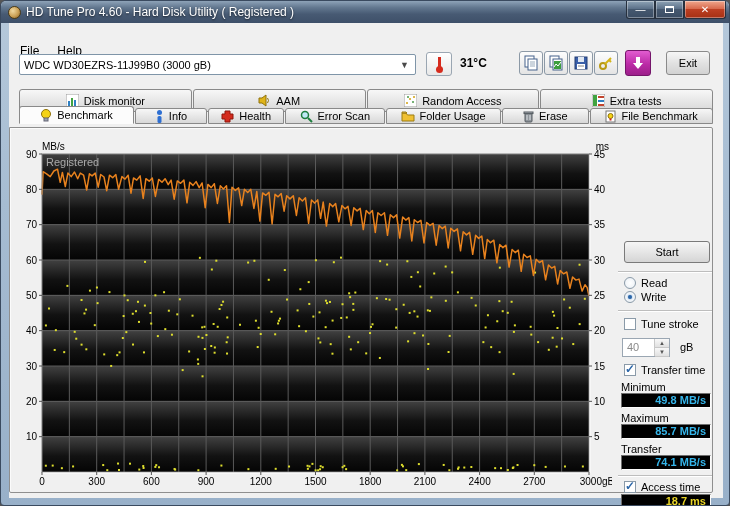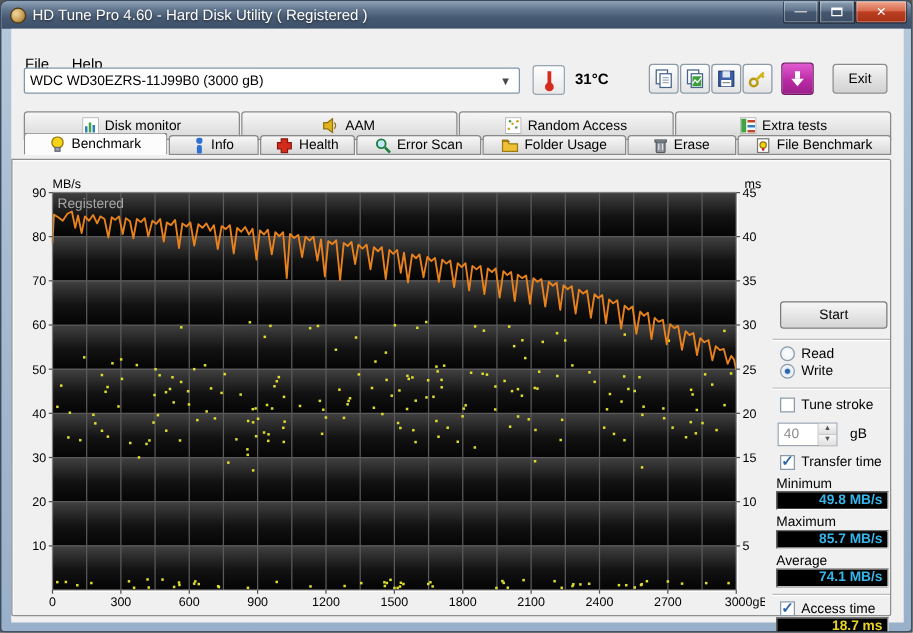--- a/index.html
+++ b/index.html
@@ -644,21 +644,21 @@
 
         <div class="check-row" style="top:126px">
           <span class="checkbox on"></span>
           <span>Transfer time</span>
         </div>
 
         <span class="stat-label" style="top:143px">Minimum</span>
         <div class="stat-box cyan" style="top:155px">49.8 MB/s</div>
         <span class="stat-label" style="top:174px">Maximum</span>
         <div class="stat-box cyan" style="top:186px">85.7 MB/s</div>
-        <span class="stat-label" style="top:205px">Average</span>
+        <span class="stat-label" style="top:205px">Transfer</span>
         <div class="stat-box cyan" style="top:217px">74.1 MB/s</div>
 
         <div class="sep" style="top:237px"></div>
         <div class="check-row" style="top:243px">
           <span class="checkbox on"></span>
           <span>Access time</span>
         </div>
         <div class="stat-box yellow" style="top:256px">18.7 ms</div>
 
       </div>

